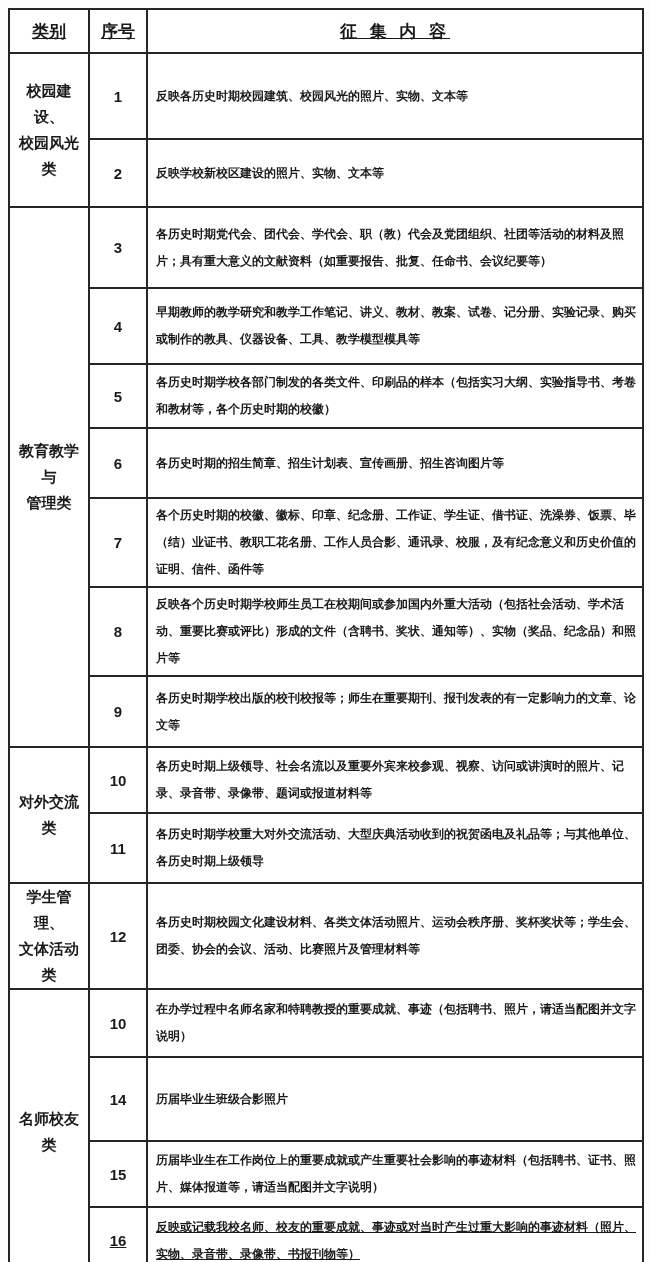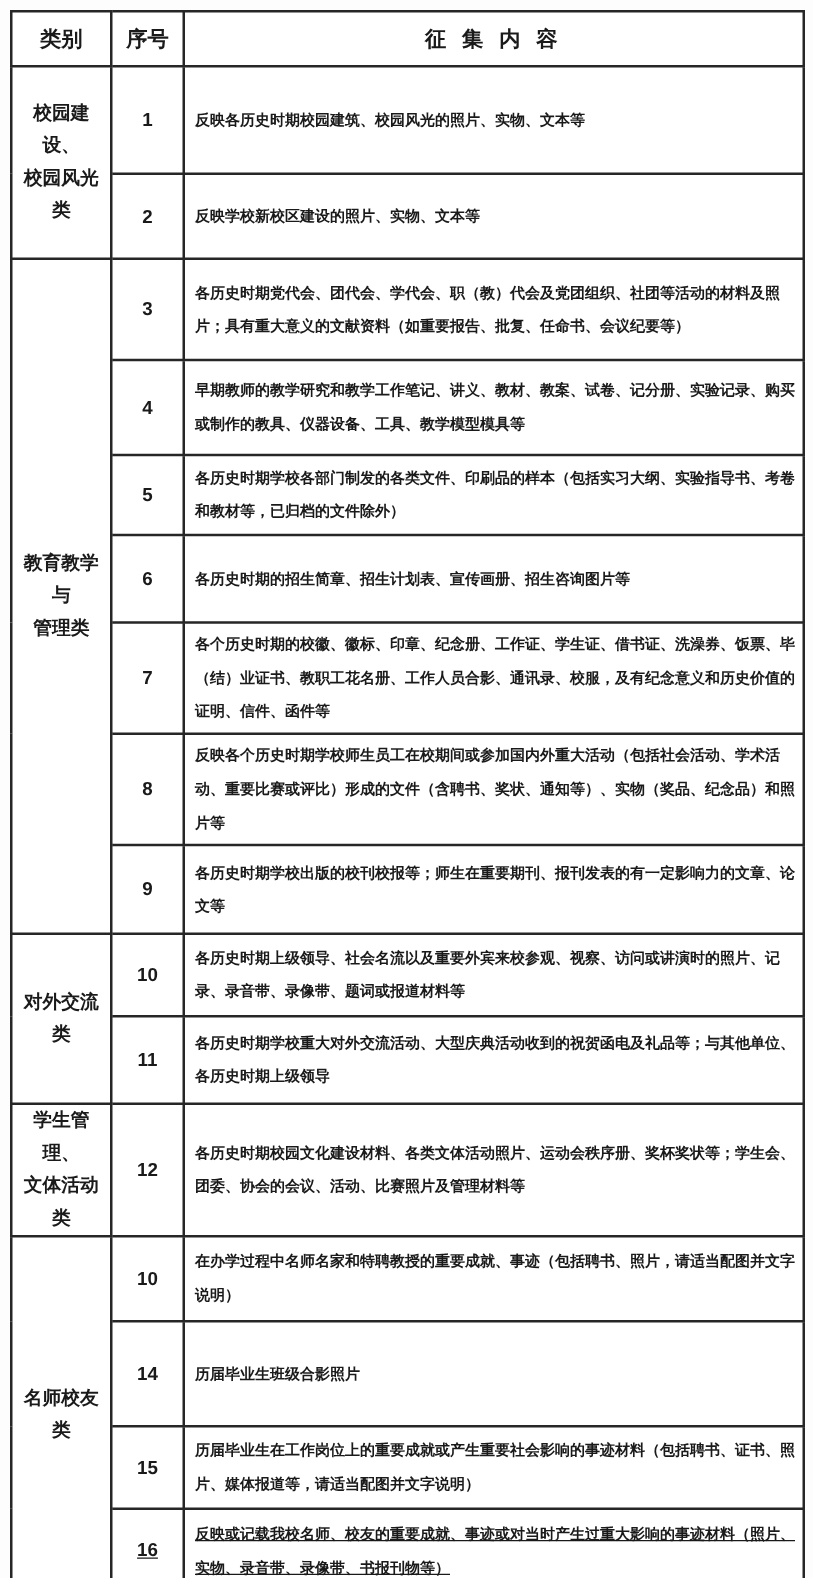--- a/index.html
+++ b/index.html
@@ -27,20 +27,21 @@
   table.archive td {
     border: 2px solid #262626;
     background: #ffffff;
     vertical-align: middle;
     box-sizing: border-box;
   }
   th.hdr {
     font-size: 17px;
     text-align: center;
     padding: 0;
+    text-decoration: underline;
   }
   th.hdr-content {
     letter-spacing: 4px;
     margin-top: 16px;
   }
   td.cat {
     font-size: 15px;
     text-align: center;
     line-height: 26px;
     white-space: pre-line;
@@ -110,21 +111,21 @@
 管理类</td>
         <td class="num">3</td>
         <td class="content">各历史时期党代会、团代会、学代会、职（教）代会及党团组织、社团等活动的材料及照片；具有重大意义的文献资料（如重要报告、批复、任命书、会议纪要等）</td>
       </tr>
       <tr class="r4">
         <td class="num">4</td>
         <td class="content">早期教师的教学研究和教学工作笔记、讲义、教材、教案、试卷、记分册、实验记录、购买或制作的教具、仪器设备、工具、教学模型模具等</td>
       </tr>
       <tr class="r5">
         <td class="num">5</td>
-        <td class="content">各历史时期学校各部门制发的各类文件、印刷品的样本（包括实习大纲、实验指导书、考卷和教材等，已归档的文件除外）</td>
+        <td class="content">各历史时期学校各部门制发的各类文件、印刷品的样本（包括实习大纲、实验指导书、考卷和教材等，各个历史时期的校徽）</td>
       </tr>
       <tr class="r6">
         <td class="num">6</td>
         <td class="content">各历史时期的招生简章、招生计划表、宣传画册、招生咨询图片等</td>
       </tr>
       <tr class="r7">
         <td class="num">7</td>
         <td class="content">各个历史时期的校徽、徽标、印章、纪念册、工作证、学生证、借书证、洗澡券、饭票、毕（结）业证书、教职工花名册、工作人员合影、通讯录、校服，及有纪念意义和历史价值的证明、信件、函件等</td>
       </tr>
       <tr class="r8">

